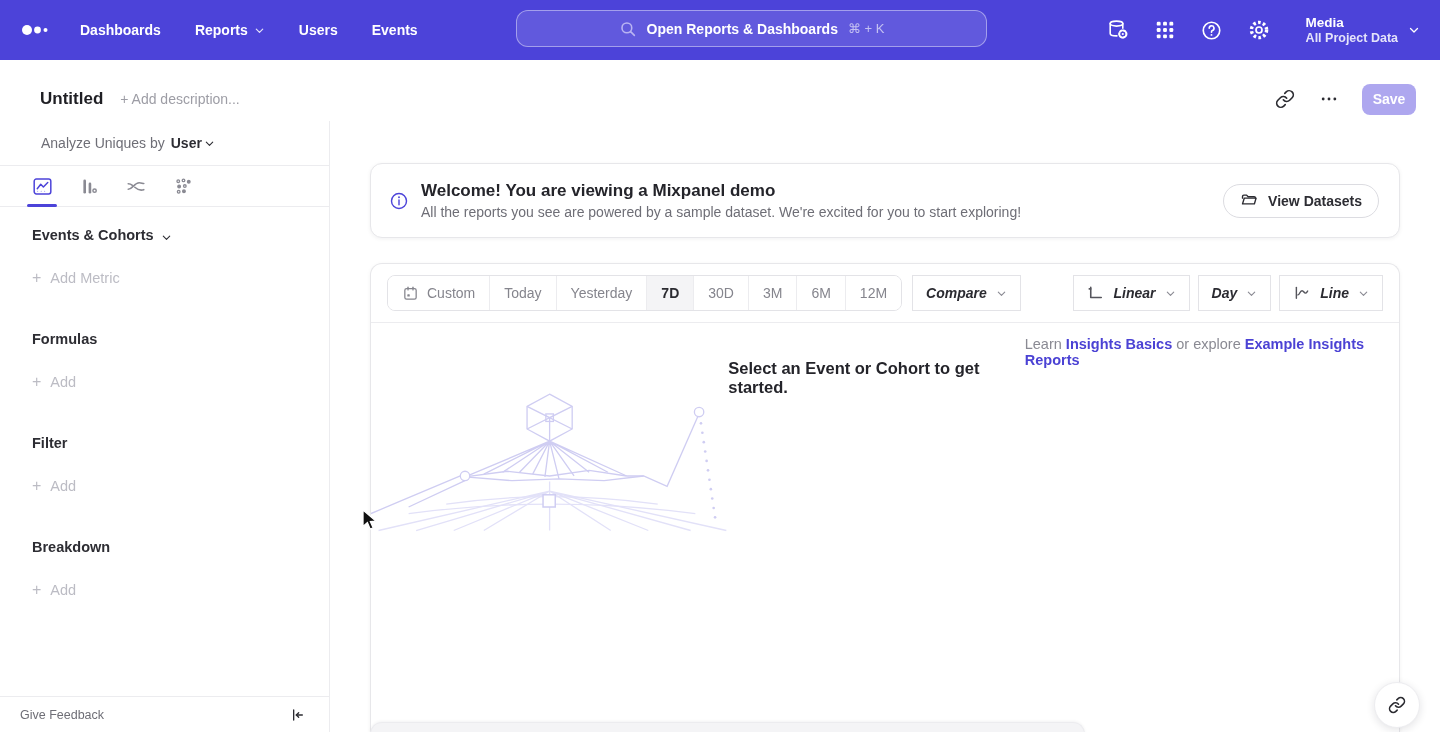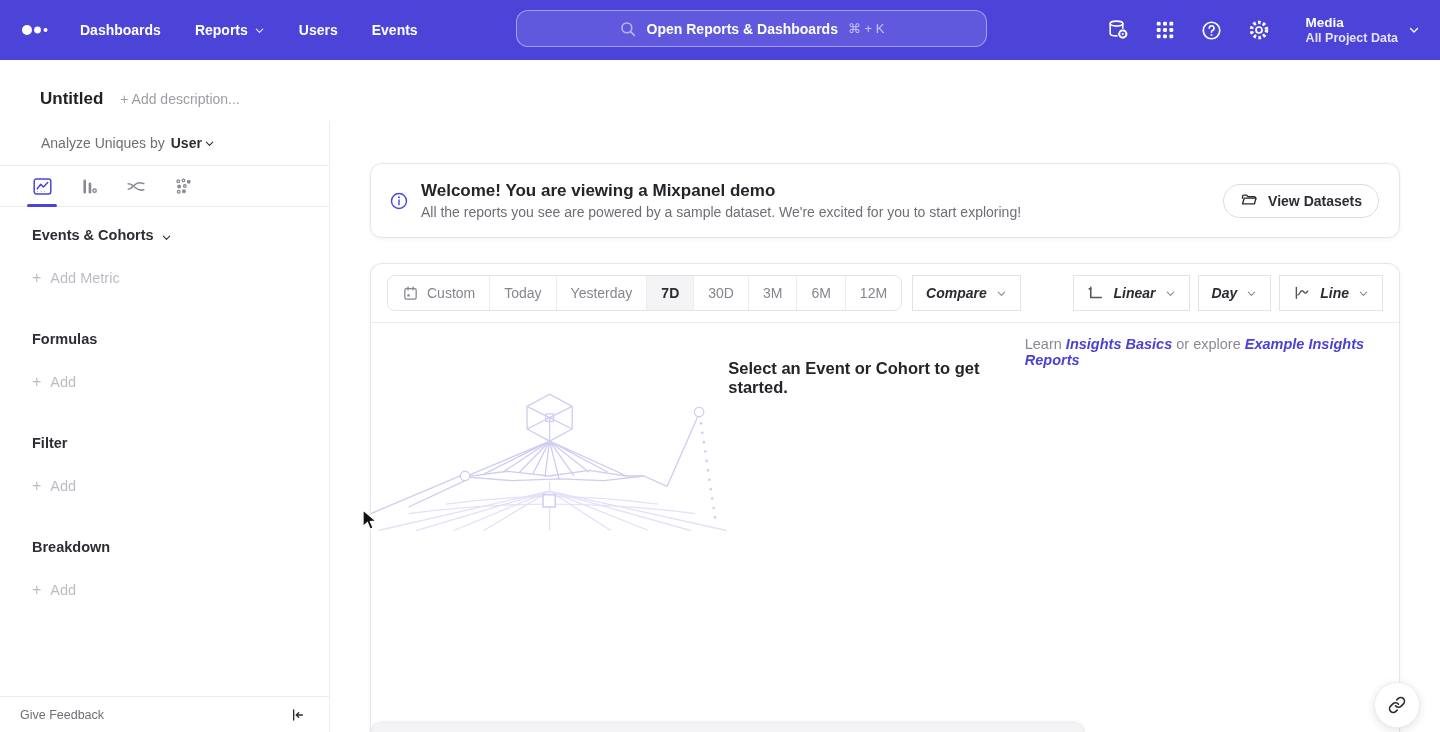--- a/index.html
+++ b/index.html
@@ -60,21 +60,21 @@
   .seg-item { display:flex; align-items:center; gap:8px; padding:0 14px; font-size:14px; color:#85858d; border-right:1px solid #ececef; cursor:pointer; background:#fff; }
   .seg-item:last-child { border-right:none; }
   .seg-item.selected { background:#f4f4f6; color:#2b2b31; font-weight:700; }
   .tb-btn { height:36px; border:1px solid #e3e3e7; border-radius:0; background:#fff; display:flex; align-items:center; gap:9px; padding:0 13px; font-size:14px; font-weight:600; color:#2b2b31; cursor:pointer; font-family:inherit;font-style:italic; }
   .tb-right { display:flex; align-items:center; gap:8px; }
 
   .empty { display:flex; flex-direction:row; align-items:flex-start; }
   .illus { margin-top:62px; }
   .empty-title { margin-top:36px; font-size:16.5px; font-weight:700; color:#24242a; }
   .empty-sub { margin-top:13px; font-size:14.5px; color:#8a8a93; }
-  .empty-sub a { color:#4b42d4; font-weight:600; text-decoration:none; cursor:pointer;font-style:italic; }
+  .empty-sub a { color:#4b42d4; font-weight:600; text-decoration:none; cursor:pointer; }
 
   .bottom-sheet { position:absolute; left:370px; top:722px; width:715px; height:12px; background:#f4f4f6; border:1px solid #ececef; border-bottom:none; border-radius:14px 14px 0 0; box-shadow:0 -1px 3px rgba(25,25,40,.05); }
   .fab { position:absolute; left:1374px; top:682px; width:46px; height:46px; border-radius:50%; background:#fff; border:1px solid #ededf0; box-shadow:0 2px 8px rgba(25,25,40,.12); display:flex; align-items:center; justify-content:center; cursor:pointer; z-index:5; }
   .cursor { position:absolute; left:362px; top:509px; z-index:9; pointer-events:none; }
   svg { display:block; }
 </style>
 </head>
 <body>
 
 <div class="topnav">
@@ -154,20 +154,36 @@
       <svg width="12" height="12" viewBox="0 0 24 24" fill="none" stroke="#fff" stroke-width="2.6" stroke-linecap="round" stroke-linejoin="round">
           <polyline points="5 9 12 16 19 9"></polyline>
         </svg>
     </div>
   </div>
 </div>
 
 <div class="rheader">
   <div class="rtitle">Untitled</div>
   <div class="rdesc">+ Add description...</div>
+  <div class="rheader-right">
+    <div class="hicon">
+      <svg width="20" height="20" viewBox="0 0 24 24" fill="none" stroke="#2b2b31" stroke-width="2" stroke-linecap="round" stroke-linejoin="round">
+          <path d="M10 13a5 5 0 0 0 7.54.54l3-3a5 5 0 0 0-7.07-7.07l-1.72 1.71"></path>
+          <path d="M14 11a5 5 0 0 0-7.54-.54l-3 3a5 5 0 0 0 7.07 7.07l1.71-1.71"></path>
+        </svg>
+    </div>
+    <div class="hicon">
+      <svg width="20" height="20" viewBox="0 0 24 24" fill="#2b2b31">
+          <circle cx="5" cy="12" r="1.7"></circle>
+          <circle cx="12" cy="12" r="1.7"></circle>
+          <circle cx="19" cy="12" r="1.7"></circle>
+        </svg>
+    </div>
+    <button class="save-btn">Save</button>
+  </div>
 </div>
 
 <div class="sidebar">
   <div class="analyze-row">
     <span>Analyze Uniques by</span>
     <span class="analyze-val">
       <span>User</span>
       <svg width="11" height="11" viewBox="0 0 24 24" fill="none" stroke="#2d2d33" stroke-width="2.4" stroke-linecap="round" stroke-linejoin="round">
           <polyline points="5 9 12 16 19 9"></polyline>
         </svg>

